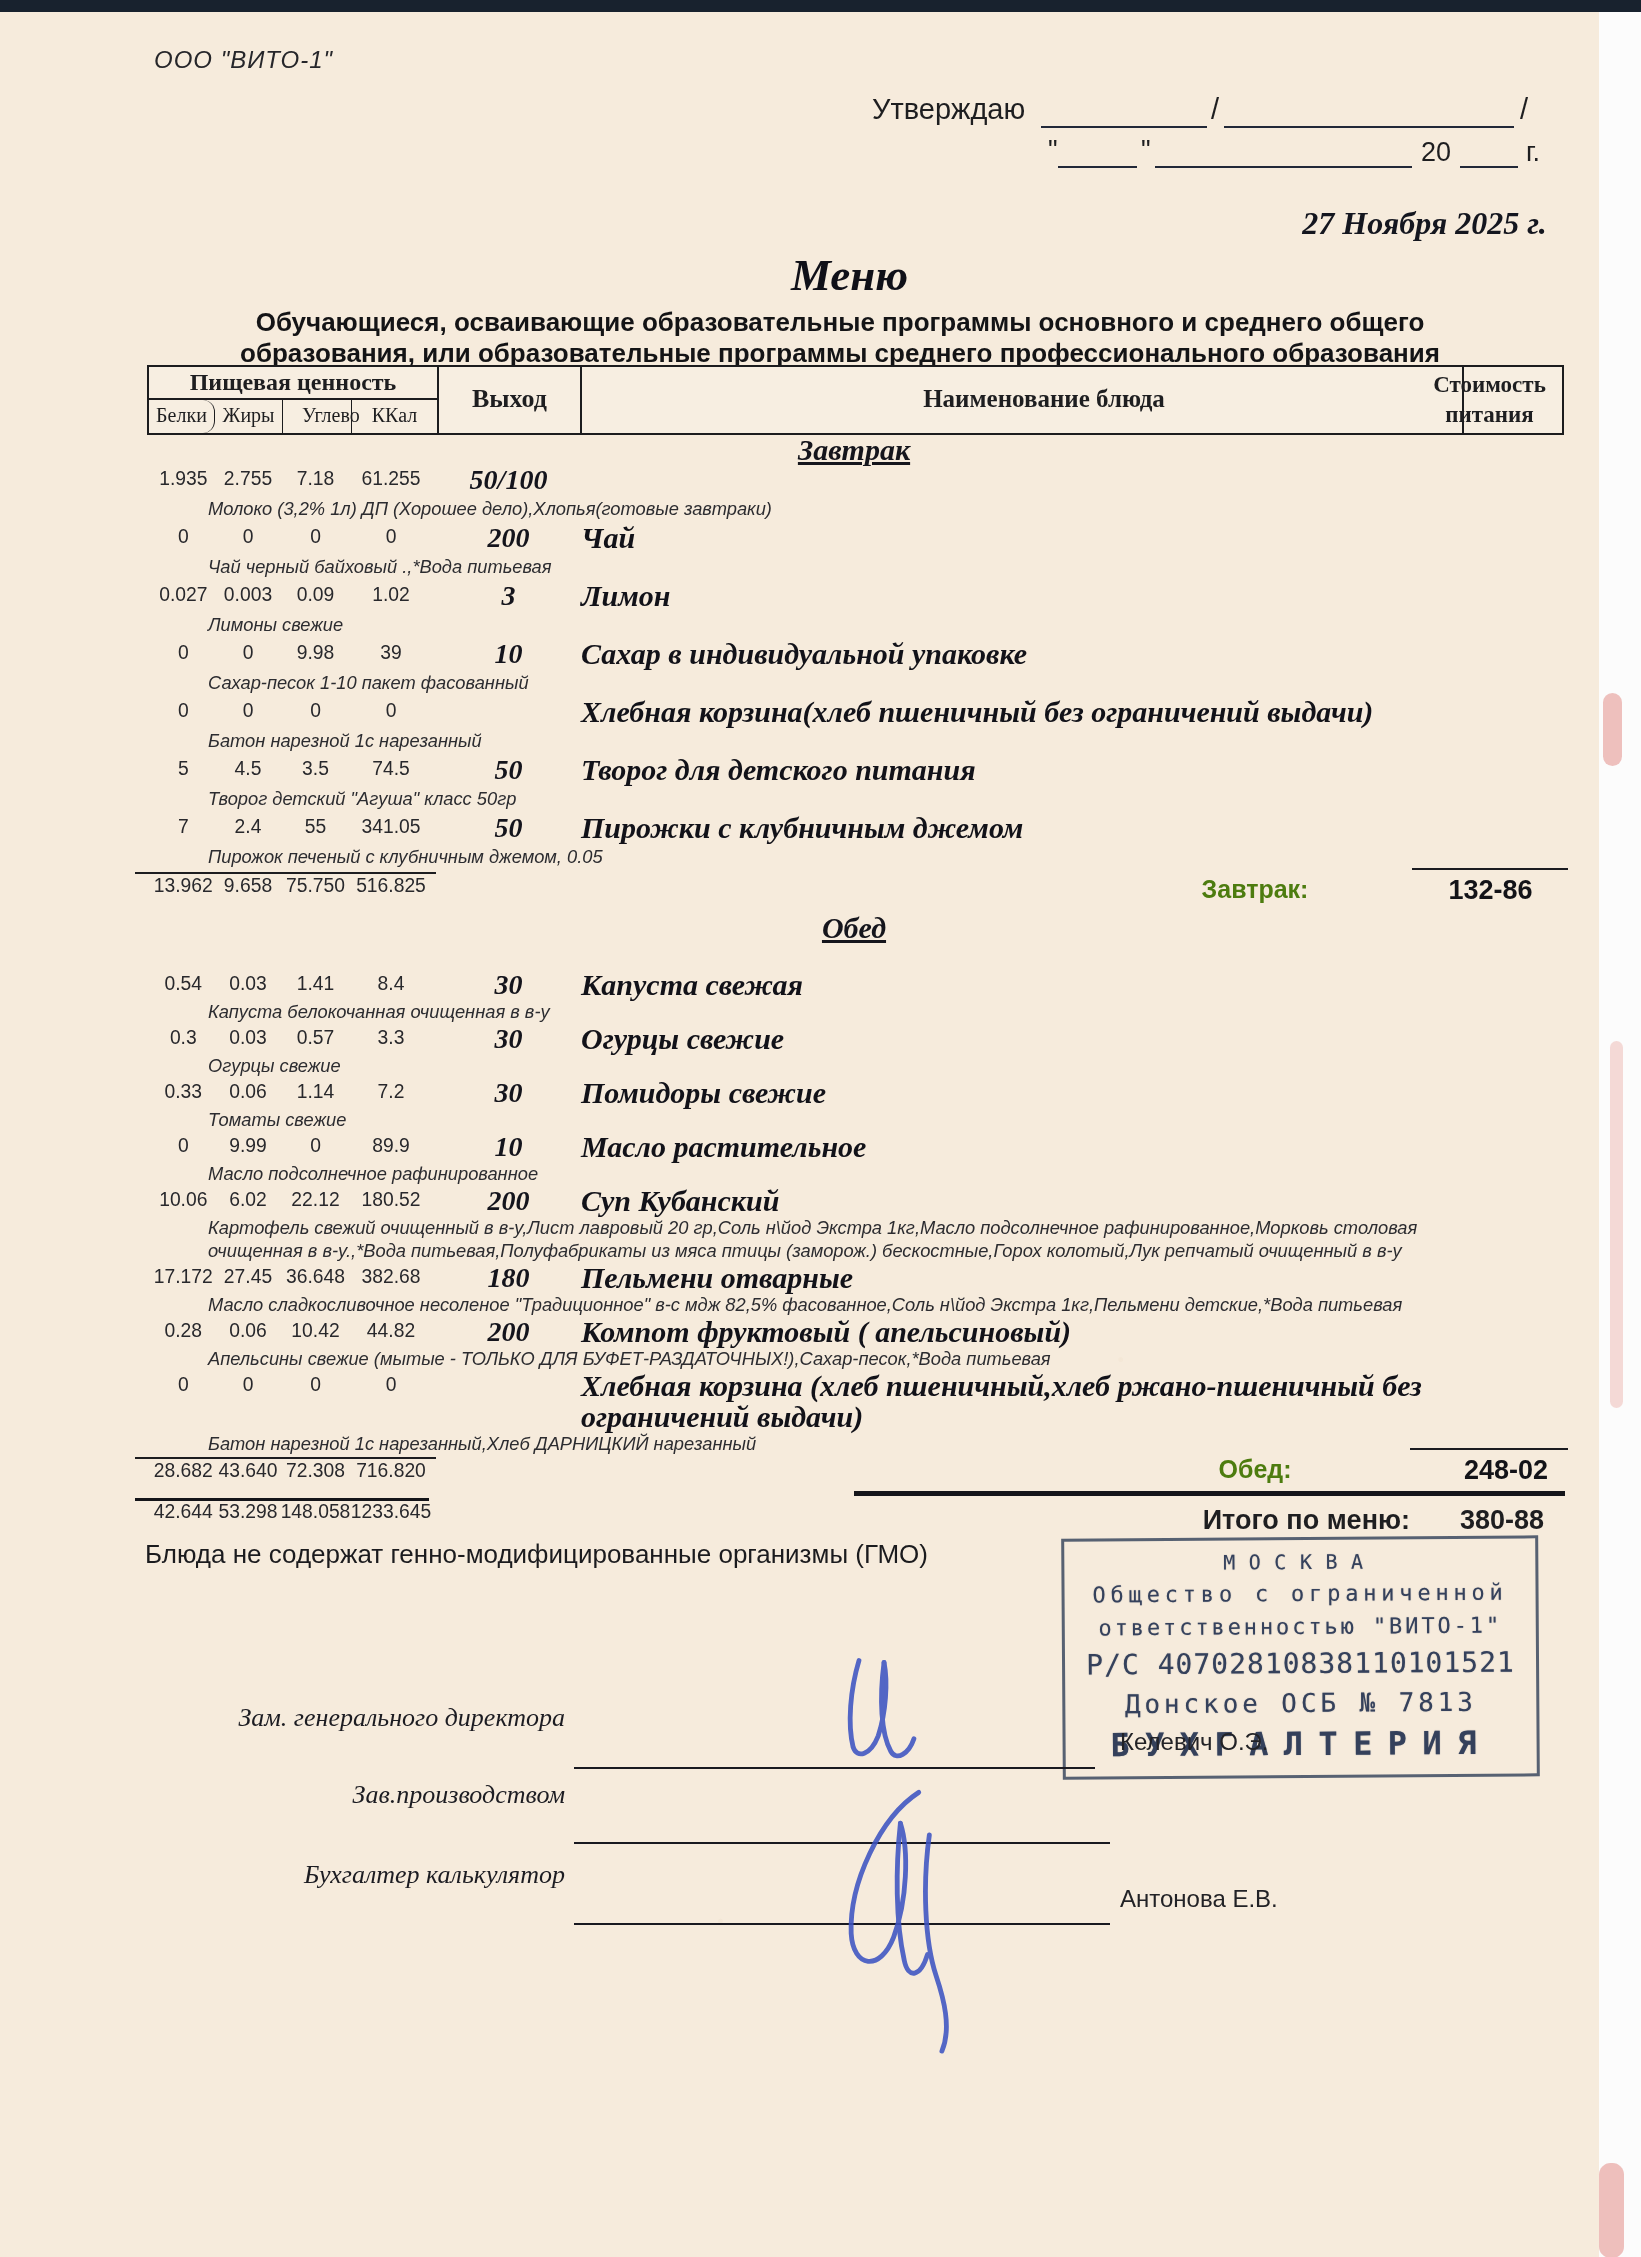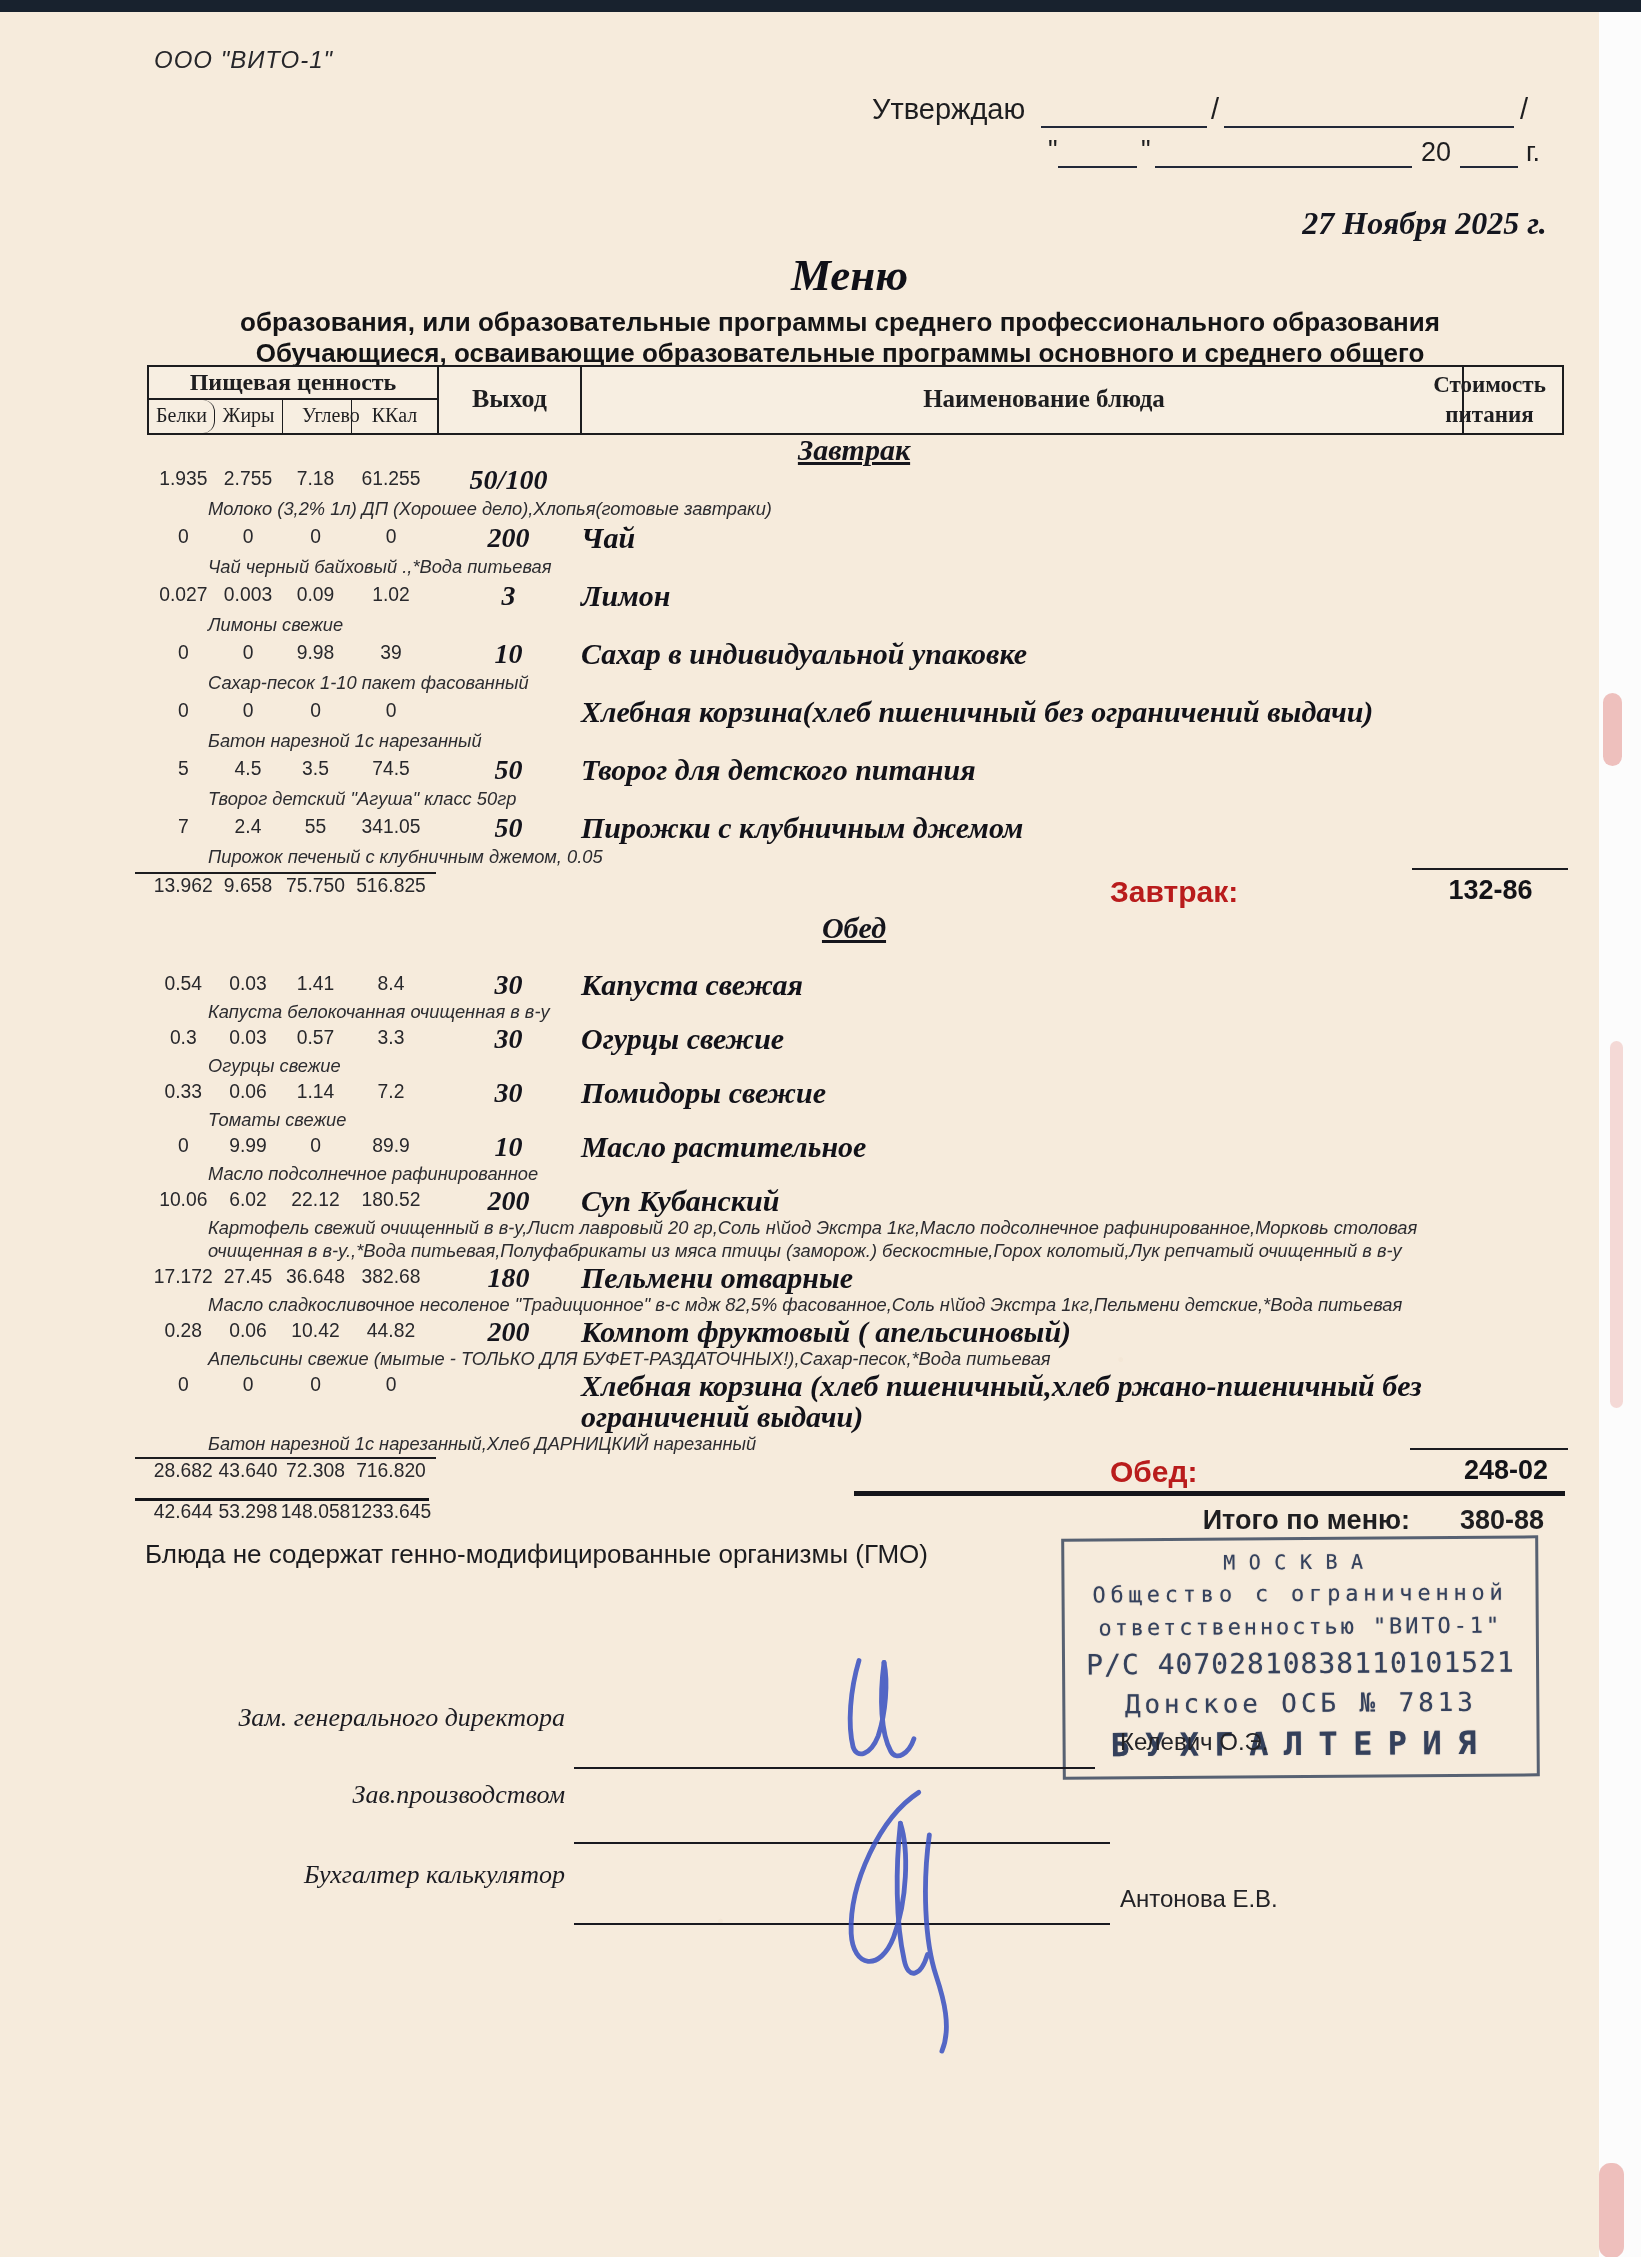--- a/index.html
+++ b/index.html
@@ -79,21 +79,21 @@
              font-family:"Liberation Serif",serif;line-height:32px;color:#121219;}
   .ingr{margin-left:73px;font-size:18.3px;font-style:italic;line-height:26px;min-height:26px;color:#2c2c30;max-width:1284px;}
   .sec-lunch .dish-line{min-height:31px;}
   .sec-lunch .dish-name{line-height:31px;}
   .sec-lunch .ingr{line-height:23px;min-height:23px;}
   .totals{position:relative;margin-top:1.9px;}
   .totals .rule{width:301px;border-top:2.9px solid #1d1d20;}
   .totals-line{position:relative;height:23px;}
   .totals-line .num{line-height:23px;font-size:19.3px;}
 
-  .subt-label{font-size:30px;font-weight:bold;text-align:left;color:#b91c1c;}
+  .subt-label{font-size:25px;font-weight:bold;text-align:center;color:#4d7c0f;}
   .subt-value{font-size:27px;font-weight:bold;text-align:center;color:#131318;}
   .ovl{border-top:2.9px solid #1b1b20;}
   .bf-label{left:1110px;top:875px;width:290px;}
   .bf-value{left:1414px;top:875px;width:153px;}
   .bf-ovl{left:1412px;top:868px;width:156px;}
   .ln-label{left:1110px;top:1455px;width:290px;}
   .ln-value{left:1441px;top:1455px;width:130px;}
   .ln-ovl{left:1410px;top:1448px;width:158px;}
 
   .long-line{left:854px;top:1491px;width:711px;height:4.8px;background:#15151a;}
@@ -145,22 +145,22 @@
 <div class="abs uline seg3"></div>
 <div class="abs q2">"</div>
 <div class="abs uline seg4"></div>
 <div class="abs y20">20</div>
 <div class="abs uline seg5"></div>
 <div class="abs gdot">г.</div>
 
 <div class="abs date serif">27 Ноября 2025 г.</div>
 <div class="abs title serif">Меню</div>
 <div class="abs subtitle">
+  <div>Обучающиеся, осваивающие образовательные программы основного и среднего общего</div>
   <div>образования, или образовательные программы среднего профессионального образования</div>
-  <div>Обучающиеся, осваивающие образовательные программы основного и среднего общего</div>
 </div>
 
 <div class="abs thead">
   <div class="cell c-nutr">Пищевая ценность</div>
   <div class="cell c-sub s0">Белки</div>
   <div class="cell c-sub s1">Жиры</div>
   <div class="cell c-sub s2">Углево</div>
   <div class="cell c-sub s3">ККал</div>
   <div class="cell c-out">Выход</div>
   <div class="cell c-dish">Наименование блюда</div>

